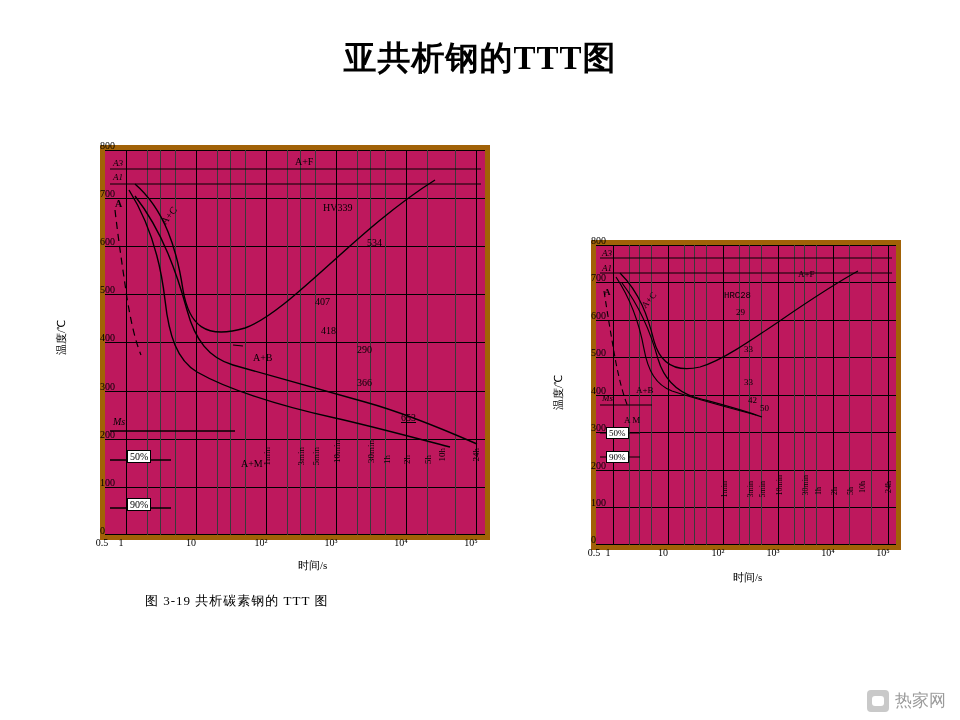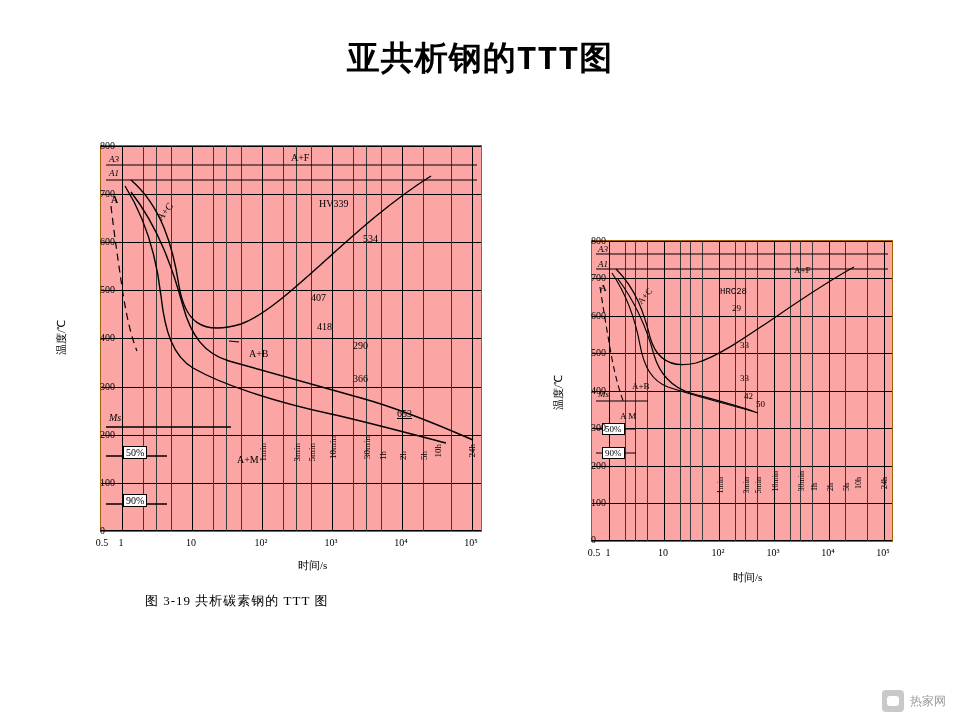--- a/index.html
+++ b/index.html
@@ -13,35 +13,35 @@
     font-family: "Liberation Serif", serif;
     position: relative;
     overflow: hidden;
   }
   #page-title {
     position: absolute;
     top: 36px;
     left: 0;
     width: 960px;
     text-align: center;
-    font-family: Liberation Mono, monospace;
+    font-family: Liberation Serif, serif;
     font-weight: bold;
     font-size: 33px;
     letter-spacing: 1px;
     color: #000;
   }
 
   
   .chart {
     position: absolute;
   }
   .plot {
     position: absolute;
-    border: 1px solid #a16207;
-    background: #fca5a5;
+    border: 5px solid #a16207;
+    background: #be185d;
     overflow: hidden;
   }
   .vline, .hline {
     position: absolute;
     background: #000;
   }
   .vline { width: 1px; top: 0; bottom: 0; }
   .hline { height: 1px; left: 0; right: 0; }
   .vline.minor { background: #3a3a3a; }
 
@@ -127,21 +127,21 @@
   }
   #wm-logo:before {
     content: "";
     position: absolute;
     left: 5px; top: 6px;
     width: 12px; height: 10px;
     border-radius: 3px;
     background: #fff;
   }
   #wm-text {
-    font-size: 12px;
+    font-size: 17px;
     color: #9a9a9a;
     font-family: "Liberation Sans", sans-serif;
   }
 </style>
 </head>
 <body>
 
 <div id="page-title">亚共析钢的TTT图</div>
 
 <div class="chart" id="chart-left" style="left:60px; top:140px; width:420px; height:480px;">

